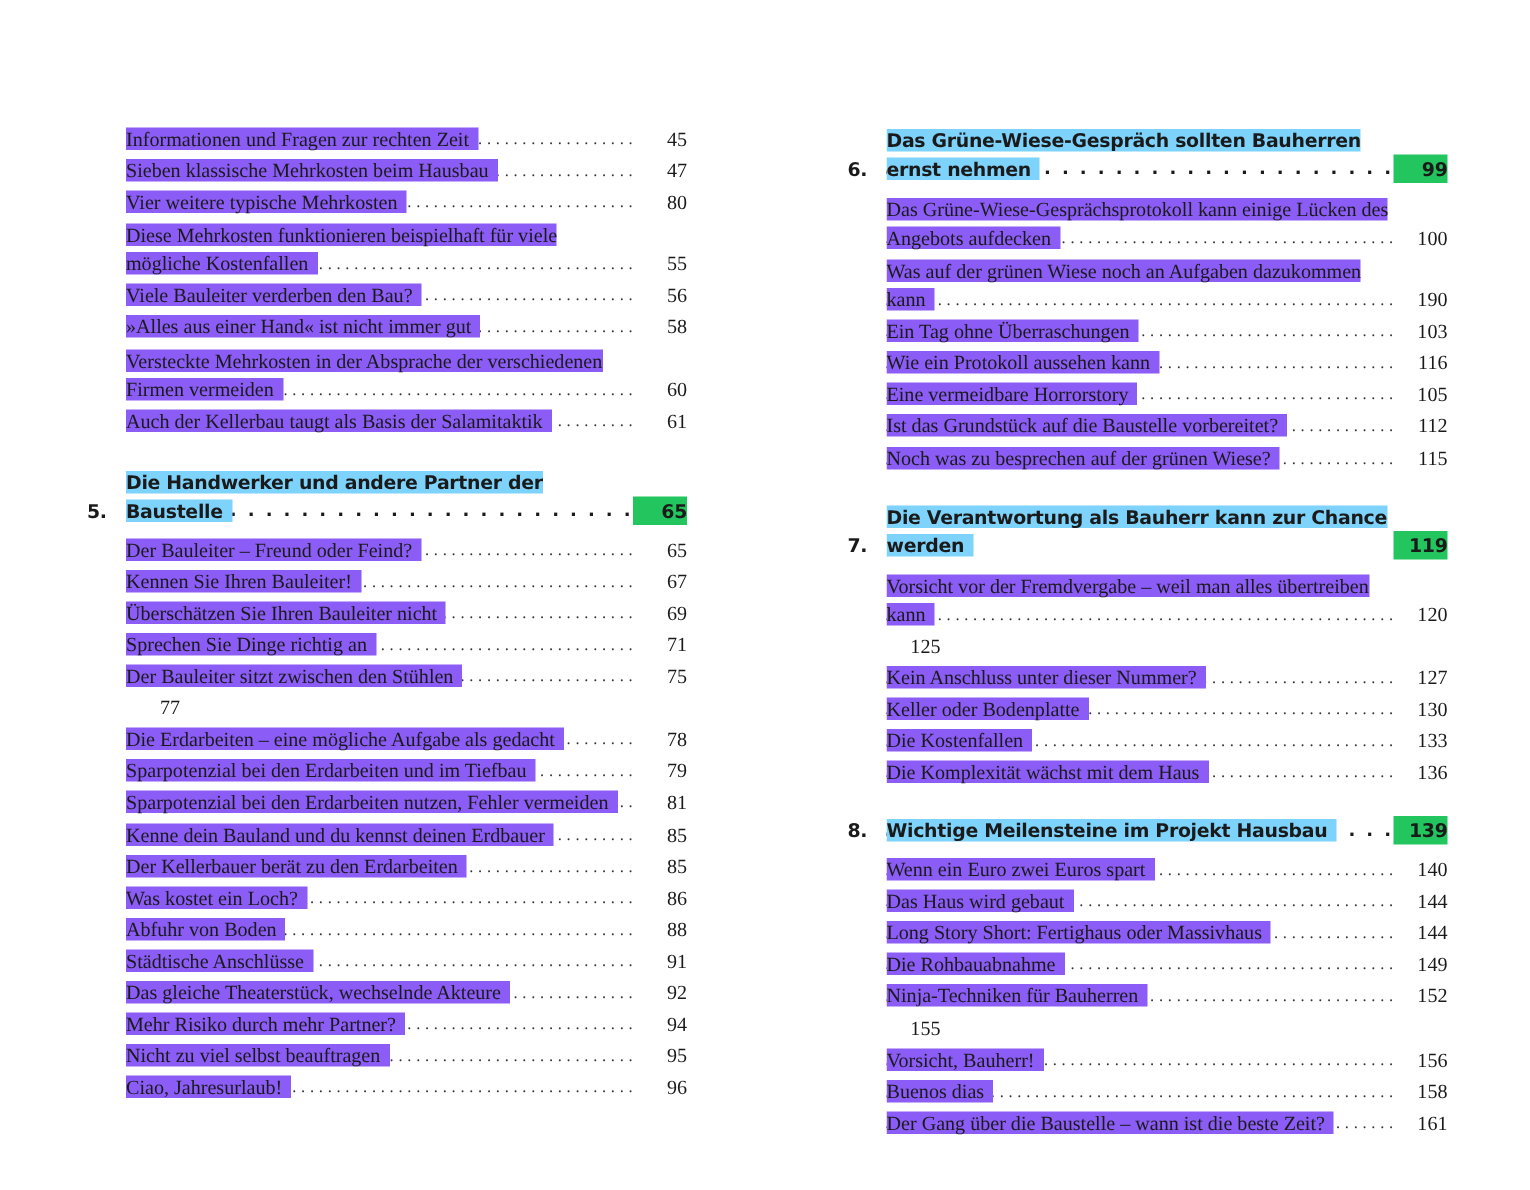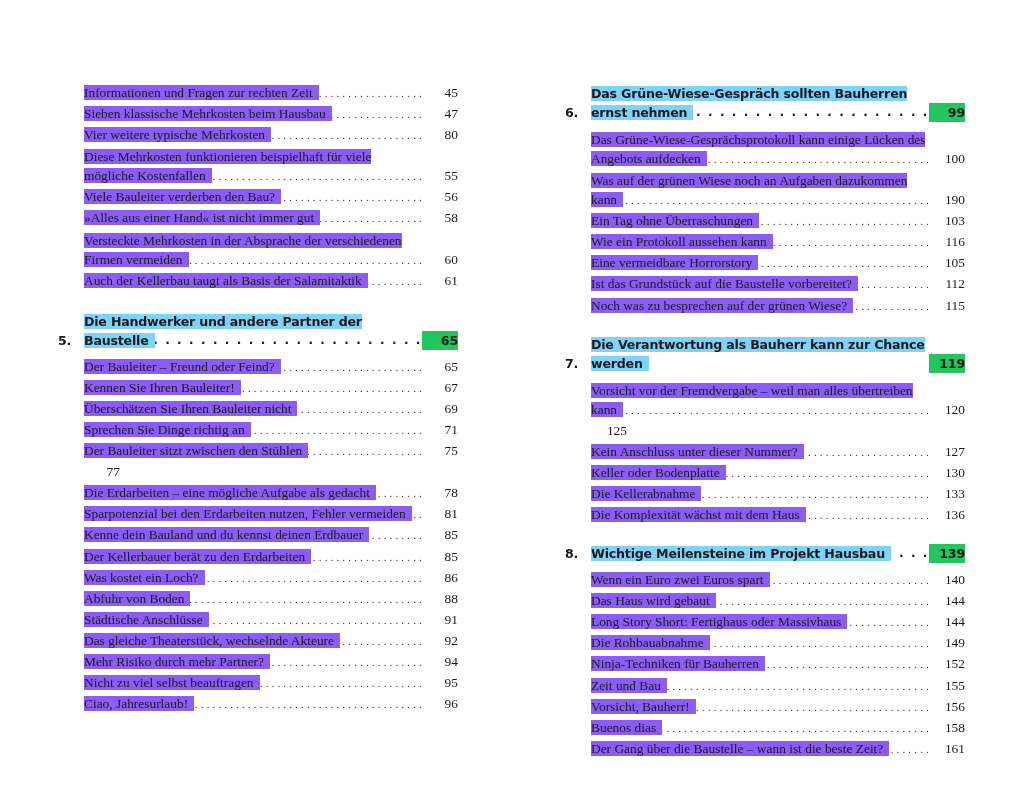--- a/index.html
+++ b/index.html
@@ -84,20 +84,24 @@
       <span class="page-no">75</span>
     </div>
   <div class="entry">
       <span class="page-no">77</span>
     </div>
   <div class="entry">
       <span class="text"><span class="t">Die Erdarbeiten – eine mögliche Aufgabe als gedacht</span></span>
       <span class="page-no">78</span>
     </div>
   <div class="entry">
+      <span class="text"><span class="t">Sparpotenzial bei den Erdarbeiten und im Tiefbau</span></span>
+      <span class="page-no">79</span>
+    </div>
+  <div class="entry">
       <span class="text"><span class="t">Sparpotenzial bei den Erdarbeiten nutzen, Fehler vermeiden</span></span>
       <span class="page-no">81</span>
     </div>
   <div class="entry">
       <span class="text"><span class="t">Kenne dein Bauland und du kennst deinen Erdbauer</span></span>
       <span class="page-no">85</span>
     </div>
   <div class="entry">
       <span class="text"><span class="t">Der Kellerbauer berät zu den Erdarbeiten</span></span>
       <span class="page-no">85</span>
@@ -181,21 +185,21 @@
     </div>
   <div class="entry">
       <span class="text"><span class="t">Kein Anschluss unter dieser Nummer?</span></span>
       <span class="page-no">127</span>
     </div>
   <div class="entry">
       <span class="text"><span class="t">Keller oder Bodenplatte</span></span>
       <span class="page-no">130</span>
     </div>
   <div class="entry">
-      <span class="text"><span class="t">Die Kellerabnahme</span></span>
+      <span class="text"><span class="t">Die Kostenfallen</span></span>
       <span class="page-no">133</span>
     </div>
   <div class="entry">
       <span class="text"><span class="t">Die Komplexität wächst mit dem Haus</span></span>
       <span class="page-no">136</span>
     </div>
 
   <div class="chapter">
     <span class="num">8.</span>
     <span class="text dotted"><span class="t">Wichtige Meilensteine im Projekt Hausbau</span></span>
@@ -215,21 +219,20 @@
     </div>
   <div class="entry">
       <span class="text"><span class="t">Die Rohbauabnahme</span></span>
       <span class="page-no">149</span>
     </div>
   <div class="entry">
       <span class="text"><span class="t">Ninja-Techniken für Bauherren</span></span>
       <span class="page-no">152</span>
     </div>
   <div class="entry">
-      <span class="text"><span class="t">Zeit und Bau</span></span>
       <span class="page-no">155</span>
     </div>
   <div class="entry">
       <span class="text"><span class="t">Vorsicht, Bauherr!</span></span>
       <span class="page-no">156</span>
     </div>
   <div class="entry">
       <span class="text"><span class="t">Buenos dias</span></span>
       <span class="page-no">158</span>
     </div>

